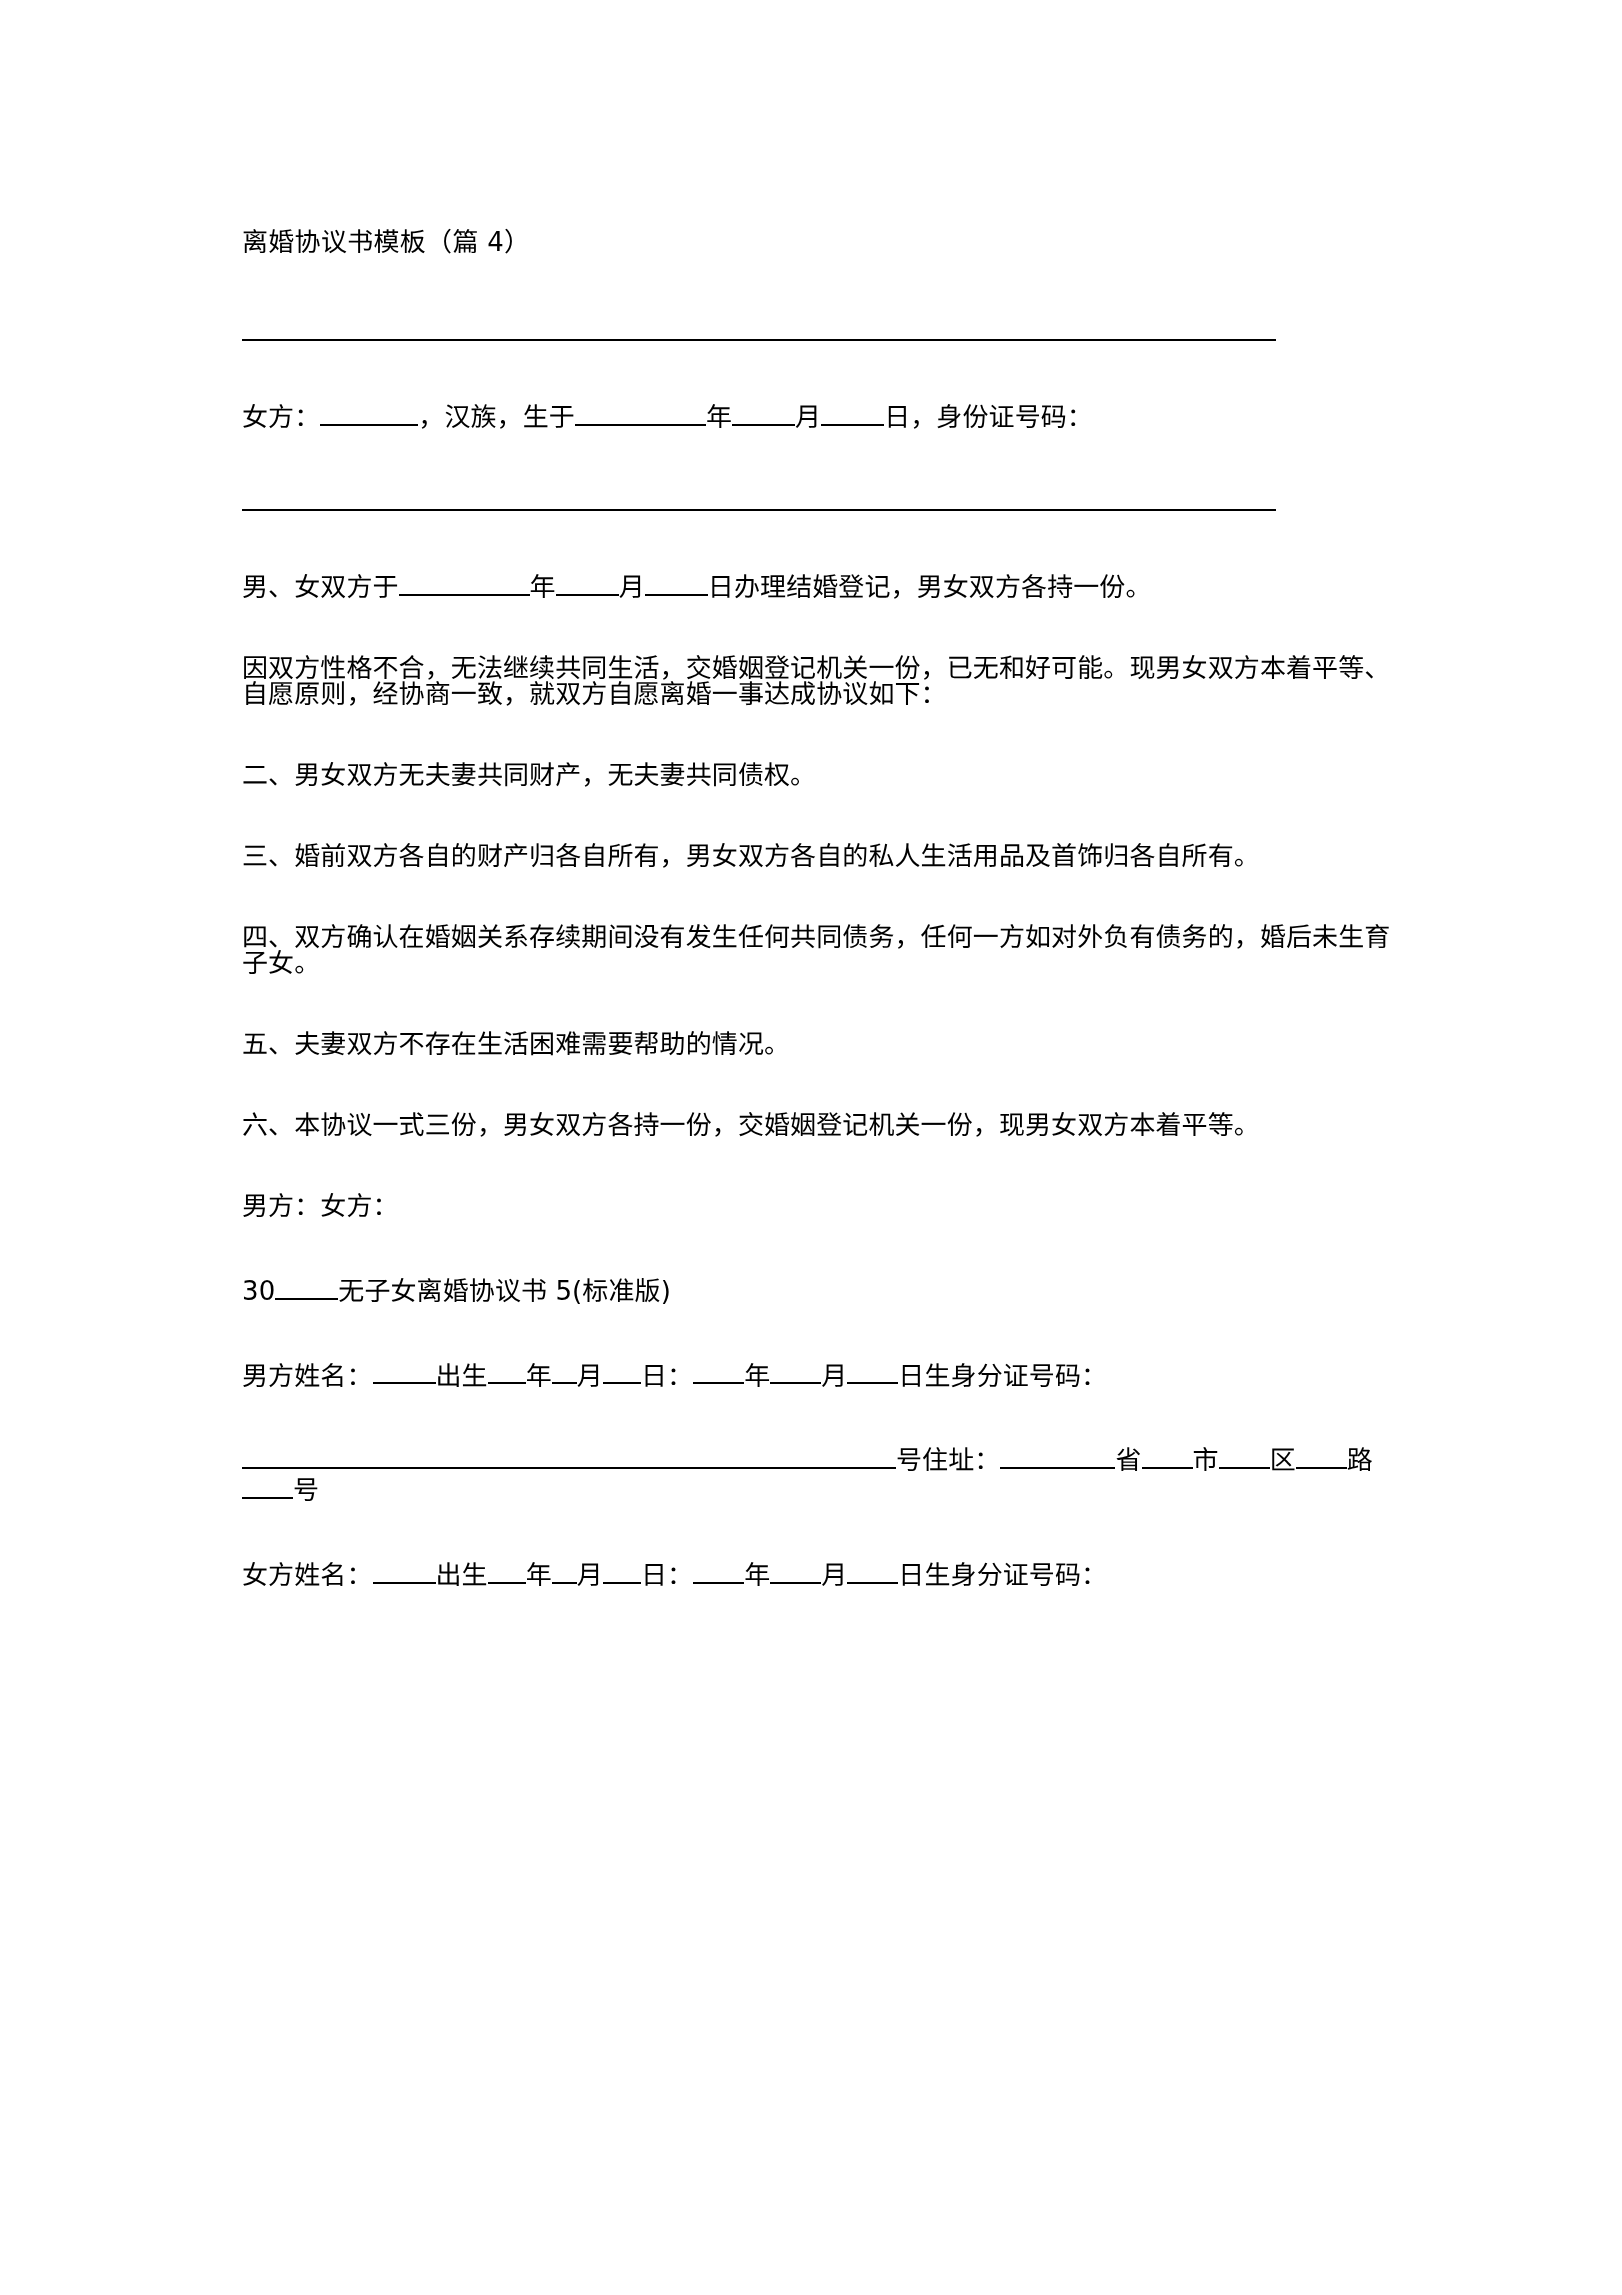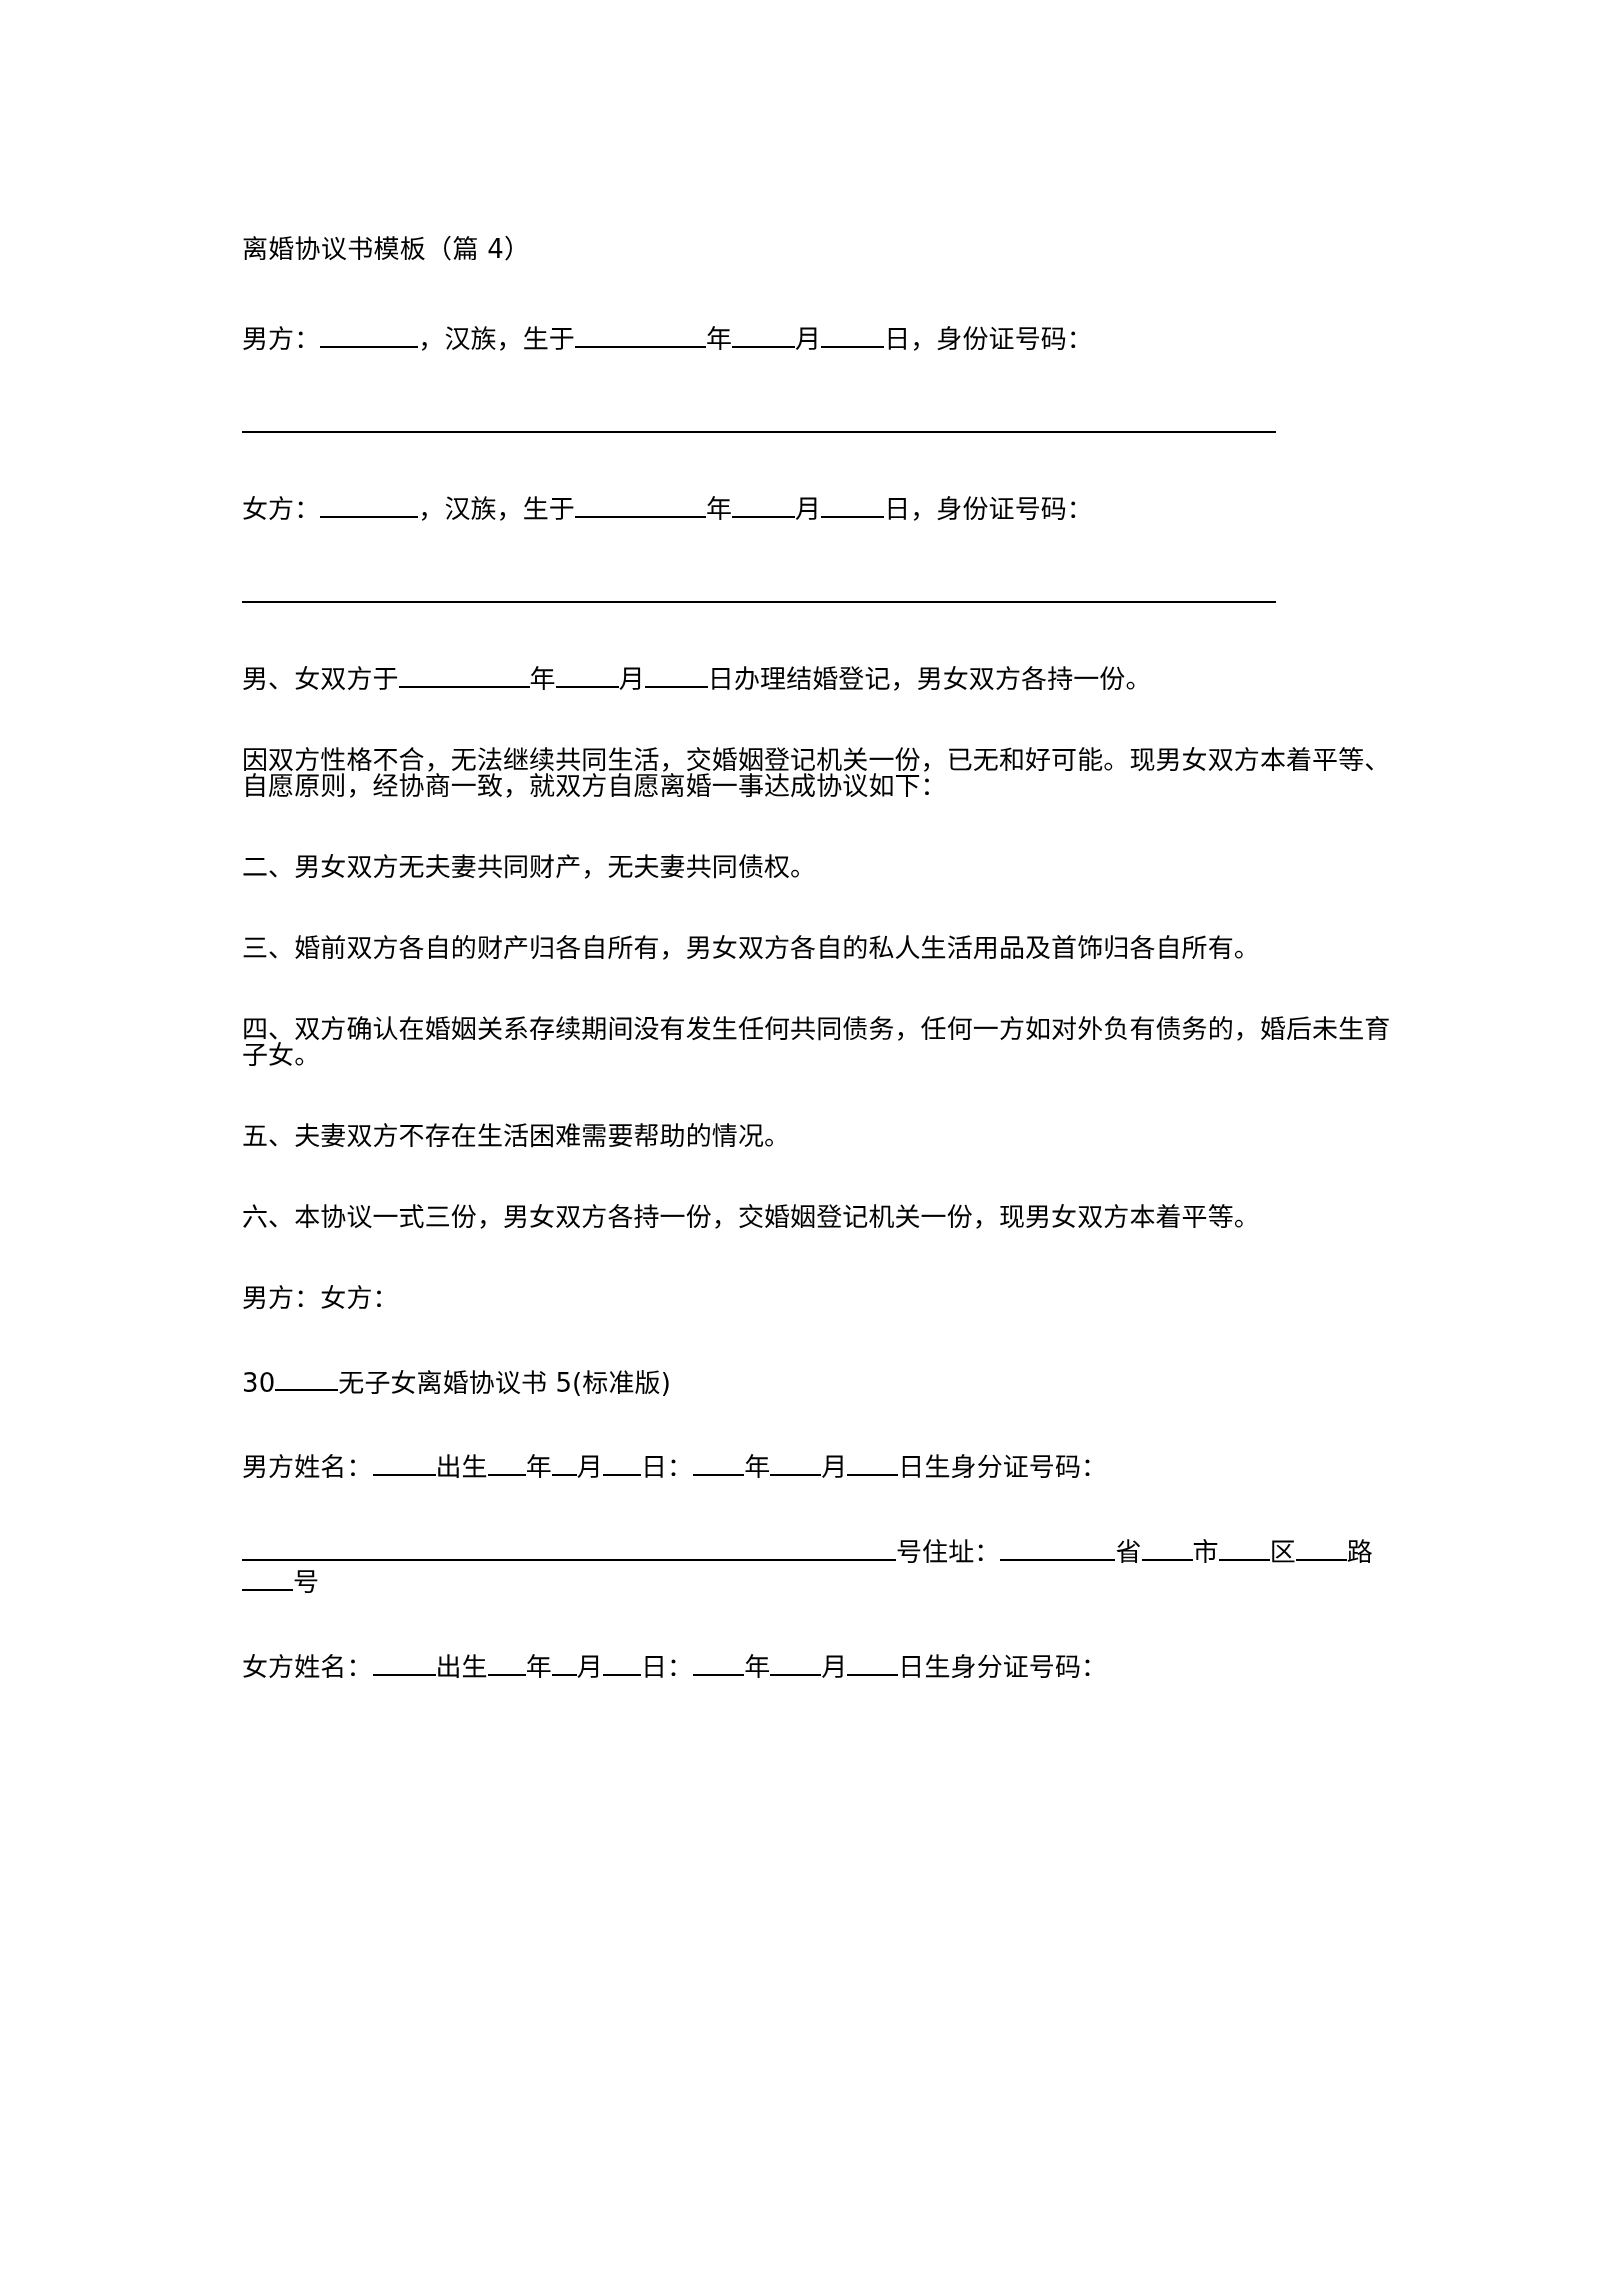--- a/index.html
+++ b/index.html
@@ -19,21 +19,21 @@
     position: relative;
     width: 1623px;
     height: 2295px;
     box-sizing: border-box;
     padding: 222px 213px 0 242px;
   }
   .doc-title {
     font-size: 26px;
     line-height: 1.0;
     font-weight: 400;
-    margin: 14px 0 60px 0;
+    margin: 7px 0 60px 0;
     letter-spacing: 0.3px;
   }
   .para {
     font-size: 26px;
     line-height: 1.0;
     margin: 0 0 55px 0;
     letter-spacing: 0.1px;
     white-space: pre-wrap;
     word-break: break-all;
   }
@@ -59,21 +59,20 @@
   .w-sig { width: 209px; }
 </style>
 </head>
 <body>
 
 <div class="page">
 
   <div class="doc-title">离婚协议书模板（篇 4）</div>
 
   <div id="body-content">
-      <div class="para"><span>男方：</span><span class="blank w6"></span><span>，汉族，生于</span><span class="blank w8"></span><span>年</span><span class="blank w4"></span><span>月</span><span class="blank w4"></span><span>日，身份证号码：</span></div>
       <div class="para"><span class="blank w-full"></span></div>
       <div class="para"><span>女方：</span><span class="blank w6"></span><span>，汉族，生于</span><span class="blank w8"></span><span>年</span><span class="blank w4"></span><span>月</span><span class="blank w4"></span><span>日，身份证号码：</span></div>
       <div class="para"><span class="blank w-full"></span></div>
       <div class="para"><span>男、女双方于</span><span class="blank w8"></span><span>年</span><span class="blank w4"></span><span>月</span><span class="blank w4"></span><span>日办理结婚登记，男女双方各持一份。</span></div>
       <div class="para"><span>因双方性格不合，无法继续共同生活，交婚姻登记机关一份，已无和好可能。现男女双方本着平等、自愿原则，经协商一致，就双方自愿离婚一事达成协议如下：</span></div>
       <div class="para"><span>二、男女双方无夫妻共同财产，无夫妻共同债权。</span></div>
       <div class="para"><span>三、婚前双方各自的财产归各自所有，男女双方各自的私人生活用品及首饰归各自所有。</span></div>
       <div class="para"><span>四、双方确认在婚姻关系存续期间没有发生任何共同债务，任何一方如对外负有债务的，婚后未生育子女。</span></div>
       <div class="para"><span>五、夫妻双方不存在生活困难需要帮助的情况。</span></div>
       <div class="para"><span>六、本协议一式三份，男女双方各持一份，交婚姻登记机关一份，现男女双方本着平等。</span></div>

